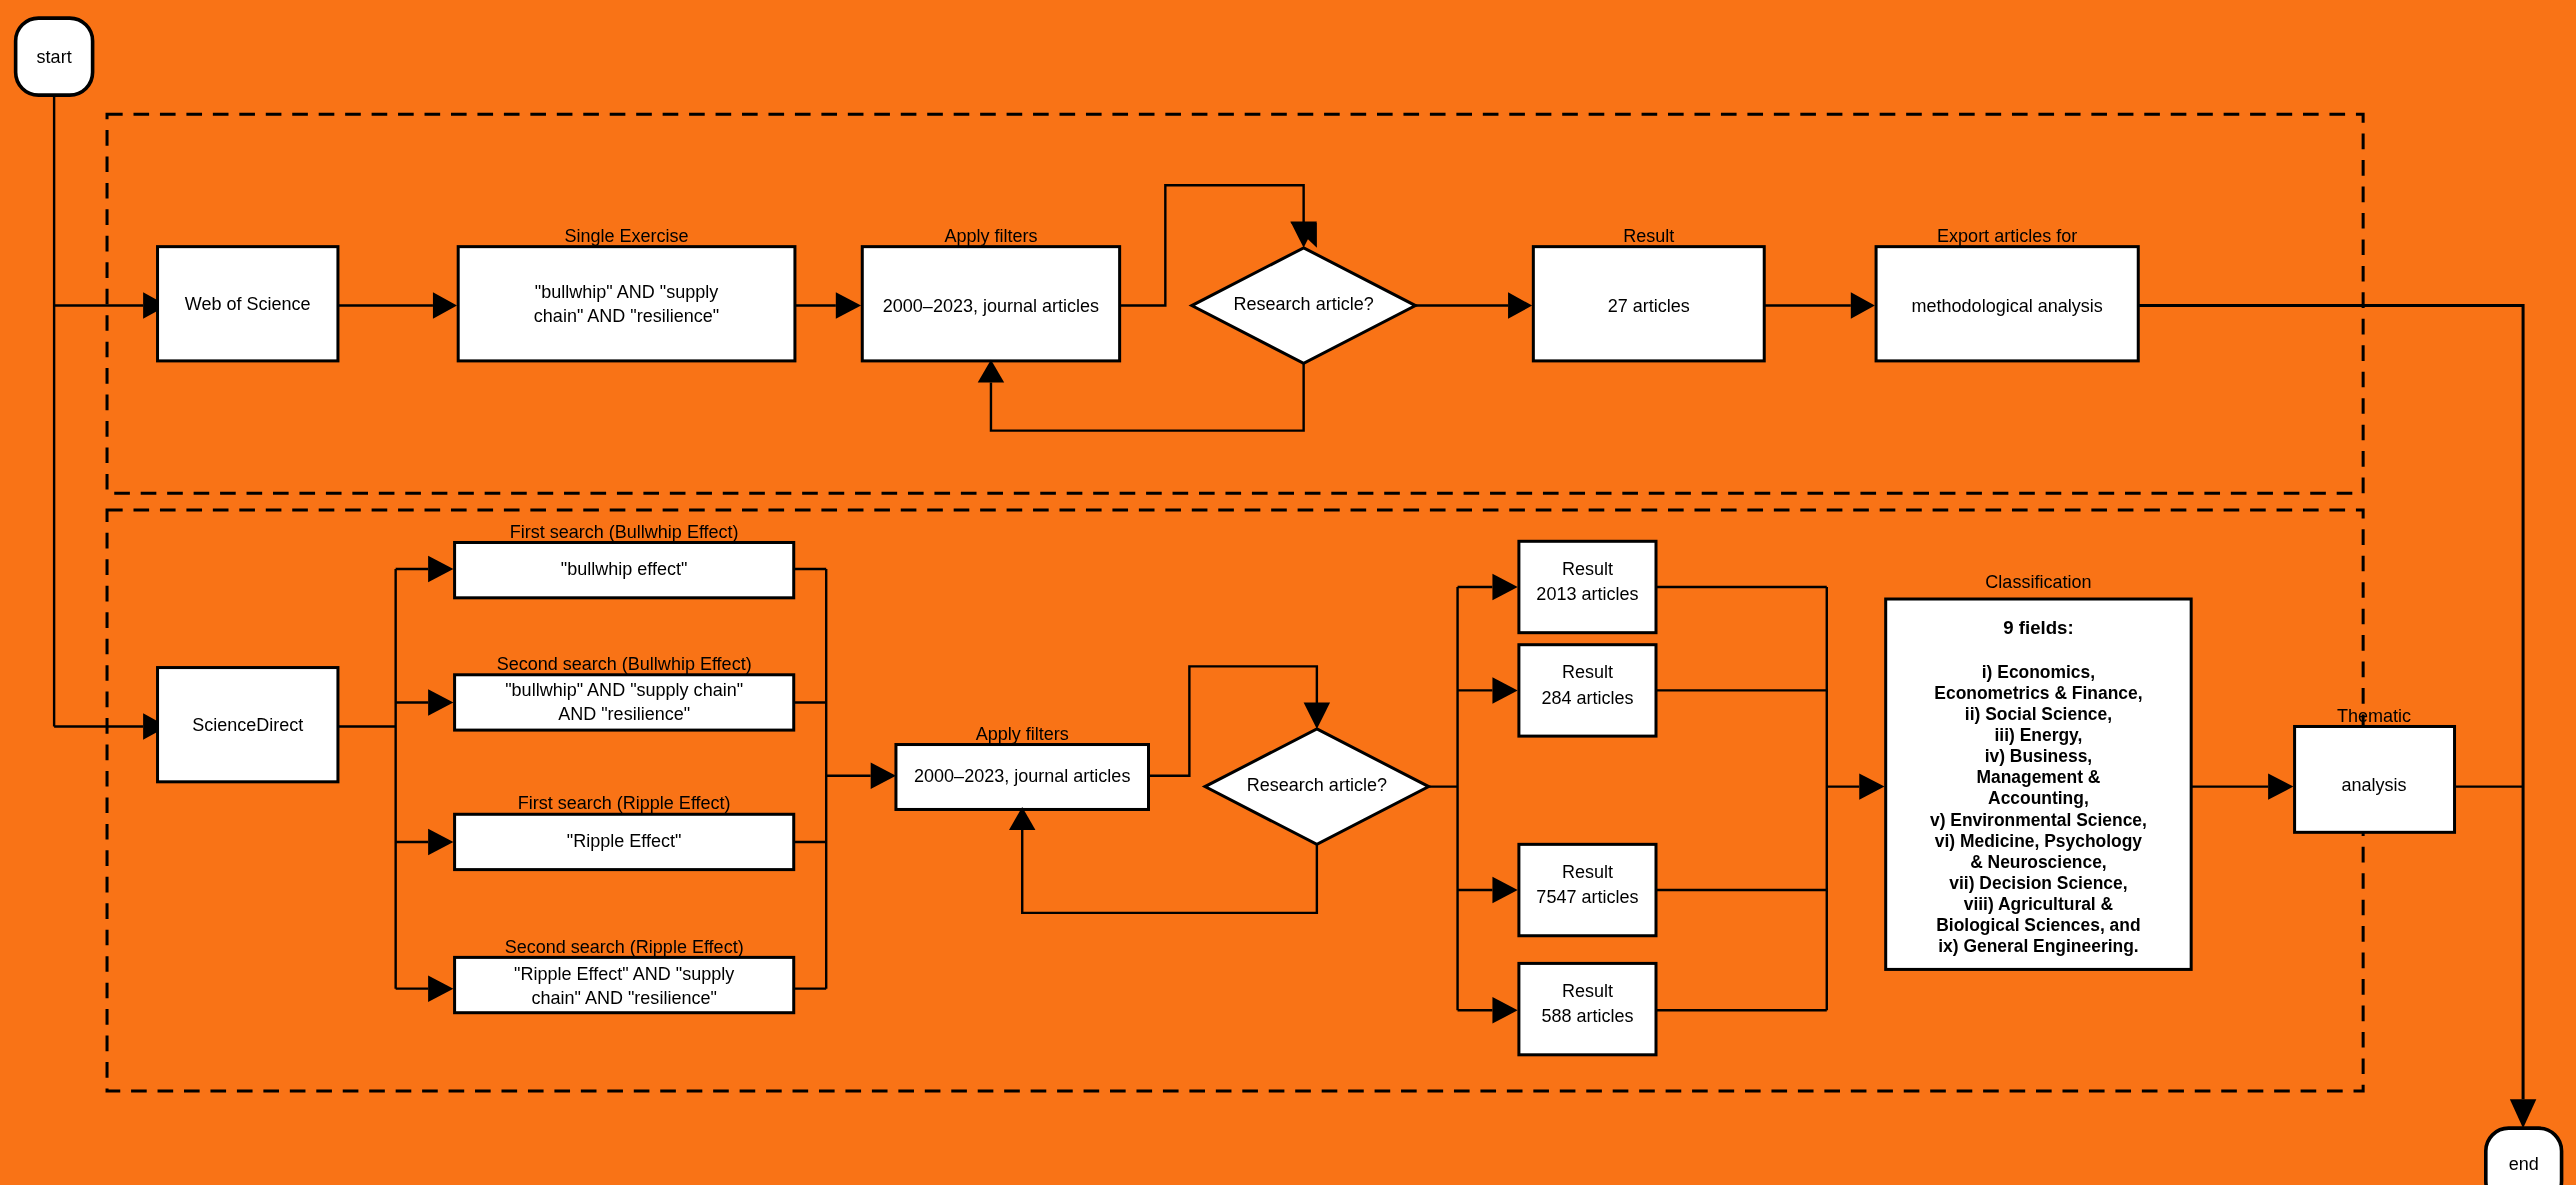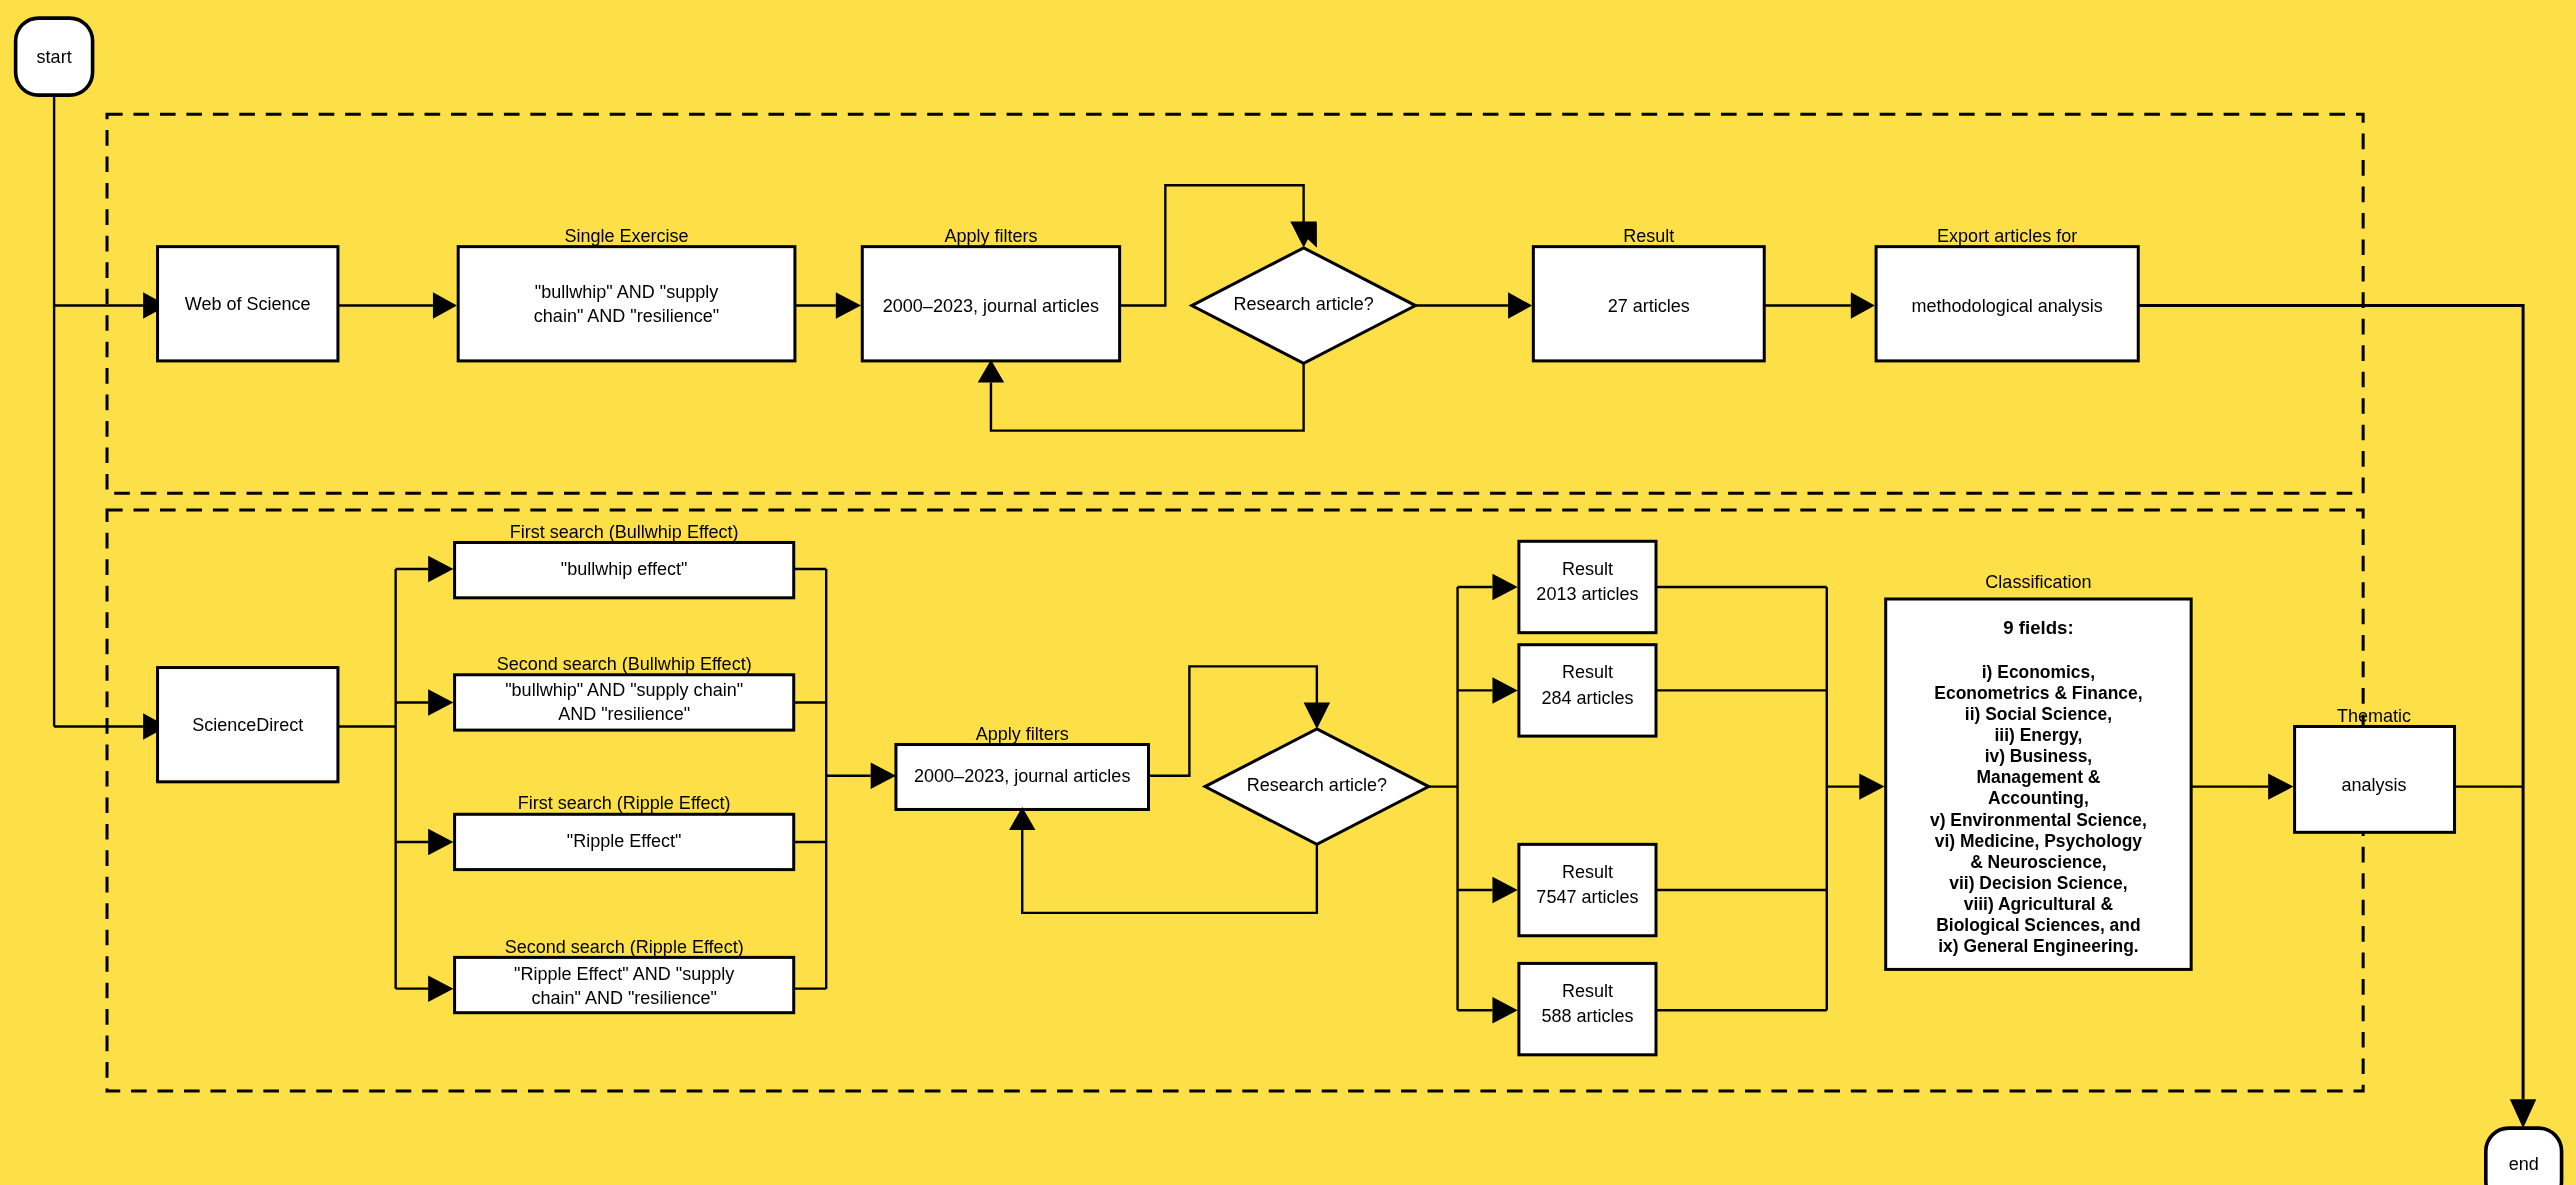--- a/index.html
+++ b/index.html
@@ -4,21 +4,21 @@
 <style>
   html, body {
     margin: 0;
     padding: 0;
     background: #ffffff;
   }
   #canvas {
     position: relative;
     width: 2576px;
     height: 1186px;
-    background: #fde047;
+    background: #f97316;
     font-family: "Liberation Sans", sans-serif;
   }
   svg { display: block; }
   .flow-text {
     font-family: "Liberation Sans", sans-serif;
     fill: #000000;
     text-anchor: middle;
     dominant-baseline: middle;
   }
   .node-label  { font-size: 30px; }

